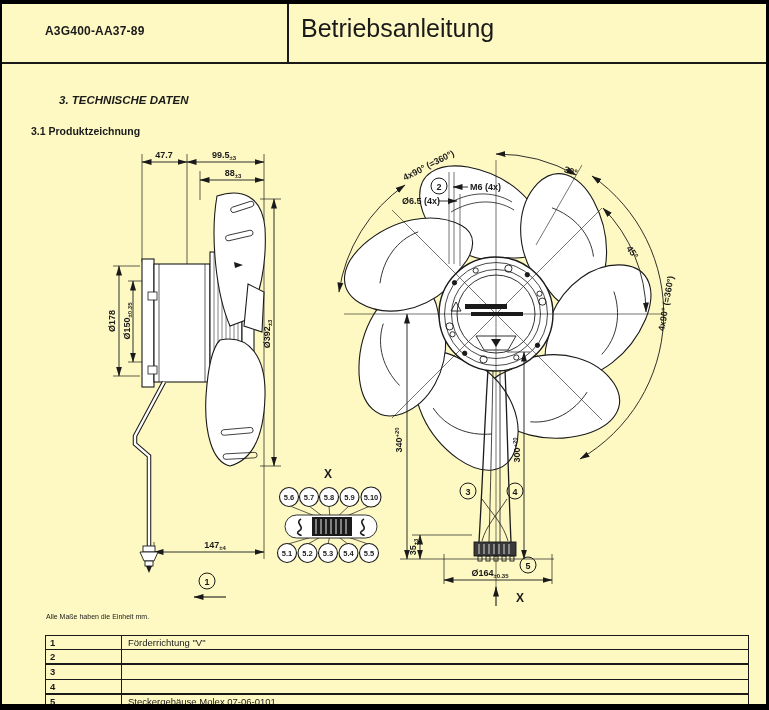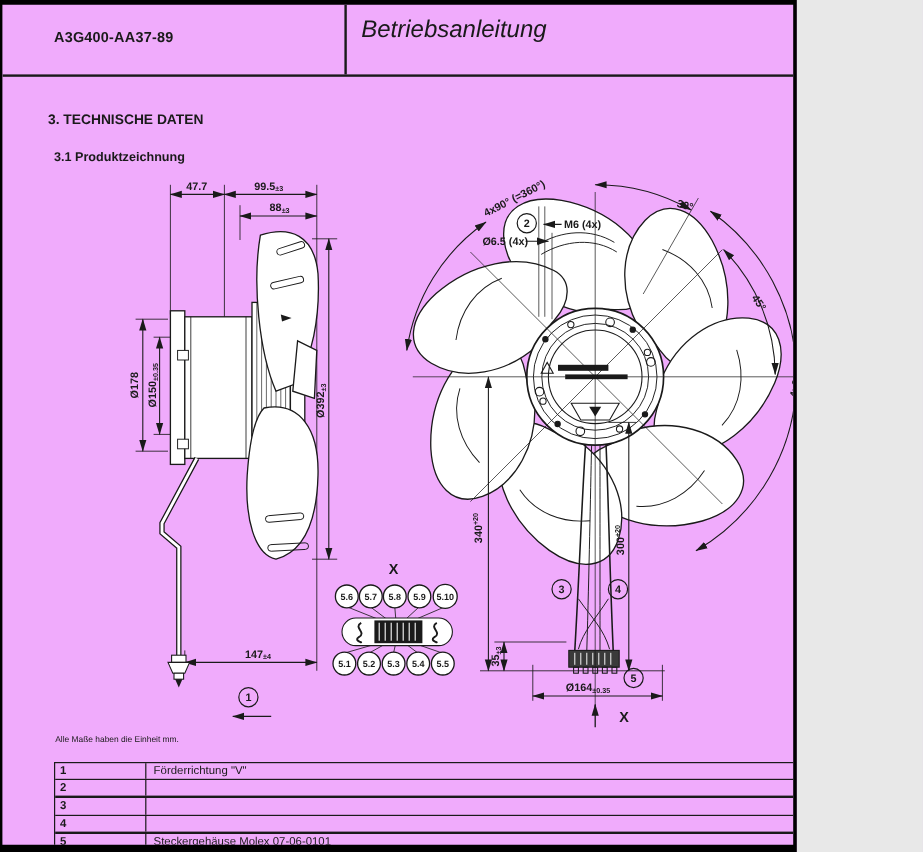--- a/index.html
+++ b/index.html
@@ -1,25 +1,25 @@
 <!DOCTYPE html>
 <html><head>
 <meta charset="utf-8">
 <style>
   html,body{margin:0;padding:0;background:#e8e8e8;}
-  .page{position:relative;width:664px;height:710px;background:#f0abfc;box-sizing:border-box;
+  .page{position:relative;width:769px;height:710px;background:#fef9c3;box-sizing:border-box;
         border-top:4px solid #000;border-bottom:6px solid #000;border-left:2px solid #000;border-right:3px solid #000;
         font-family:"Liberation Sans", sans-serif;color:#1a1a1a;overflow:hidden;}
   .abs{position:absolute;}
   .doc-number{left:43px;top:20px;font-size:12px;font-weight:bold;letter-spacing:.2px;}
   .vdiv{left:285px;top:0;width:2px;height:58px;background:#1a1a1a;}
   .hdiv{left:0;top:58px;width:765px;height:2px;background:#1a1a1a;}
-  .title{left:299px;top:10px;font-size:20px;font-weight:normal;font-style:italic;}
-  .sec{left:38px;top:90px;font-size:11.5px;font-weight:bold;}
-  .sub{left:43px;top:121px;font-size:10.5px;font-weight:bold;}
+  .title{left:299px;top:10px;font-size:25px;font-weight:normal;}
+  .sec{left:57px;top:90px;font-size:11.5px;font-weight:bold;font-style:italic;}
+  .sub{left:29px;top:121px;font-size:10.5px;font-weight:bold;}
   .note{left:44px;top:609px;font-size:7px;}
   .dwg{left:0;top:140px;}
   .ptable{left:43px;top:631px;width:702px;border:1px solid #1a1a1a;font-size:9.5px;}
   .trow{display:flex;height:13.2px;line-height:13.2px;border-bottom:1px solid #1a1a1a;}
   .trow:last-child{border-bottom:none;}
   .trow.tb2{border-bottom-width:2px;}
   .tc1{width:76px;border-right:1px solid #1a1a1a;padding-left:4px;box-sizing:border-box;font-weight:bold;}
   .tc2{flex:1;padding-left:6px;}
   svg text{font-family:"Liberation Sans", sans-serif;fill:#1a1a1a;}
   .dim{font-size:9px;font-weight:bold;}

